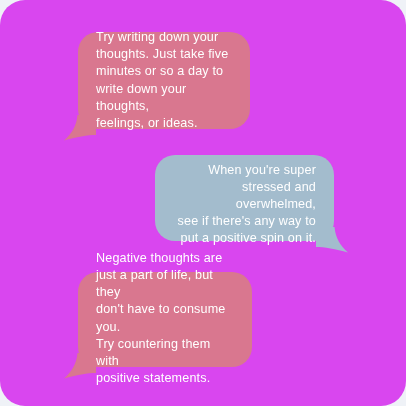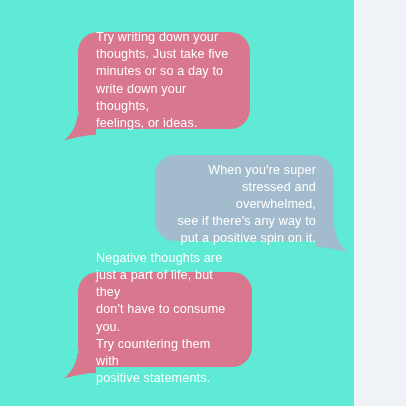--- a/index.html
+++ b/index.html
@@ -9,23 +9,24 @@
   }
   body {
     width: 406px;
     height: 406px;
     background: #eff2f7;
     font-family: "Liberation Sans", sans-serif;
     overflow: hidden;
   }
   #canvas {
     position: relative;
-    width: 354px;
+    width: 406px;
     height: 406px;
-    background: #5eead4;
+    background: #d946ef;
+    border-radius: 25px;
   }
 
   
   .bubble {
     position: absolute;
     box-sizing: border-box;
     border-radius: 20px;
     display: flex;
     align-items: center;
   }

